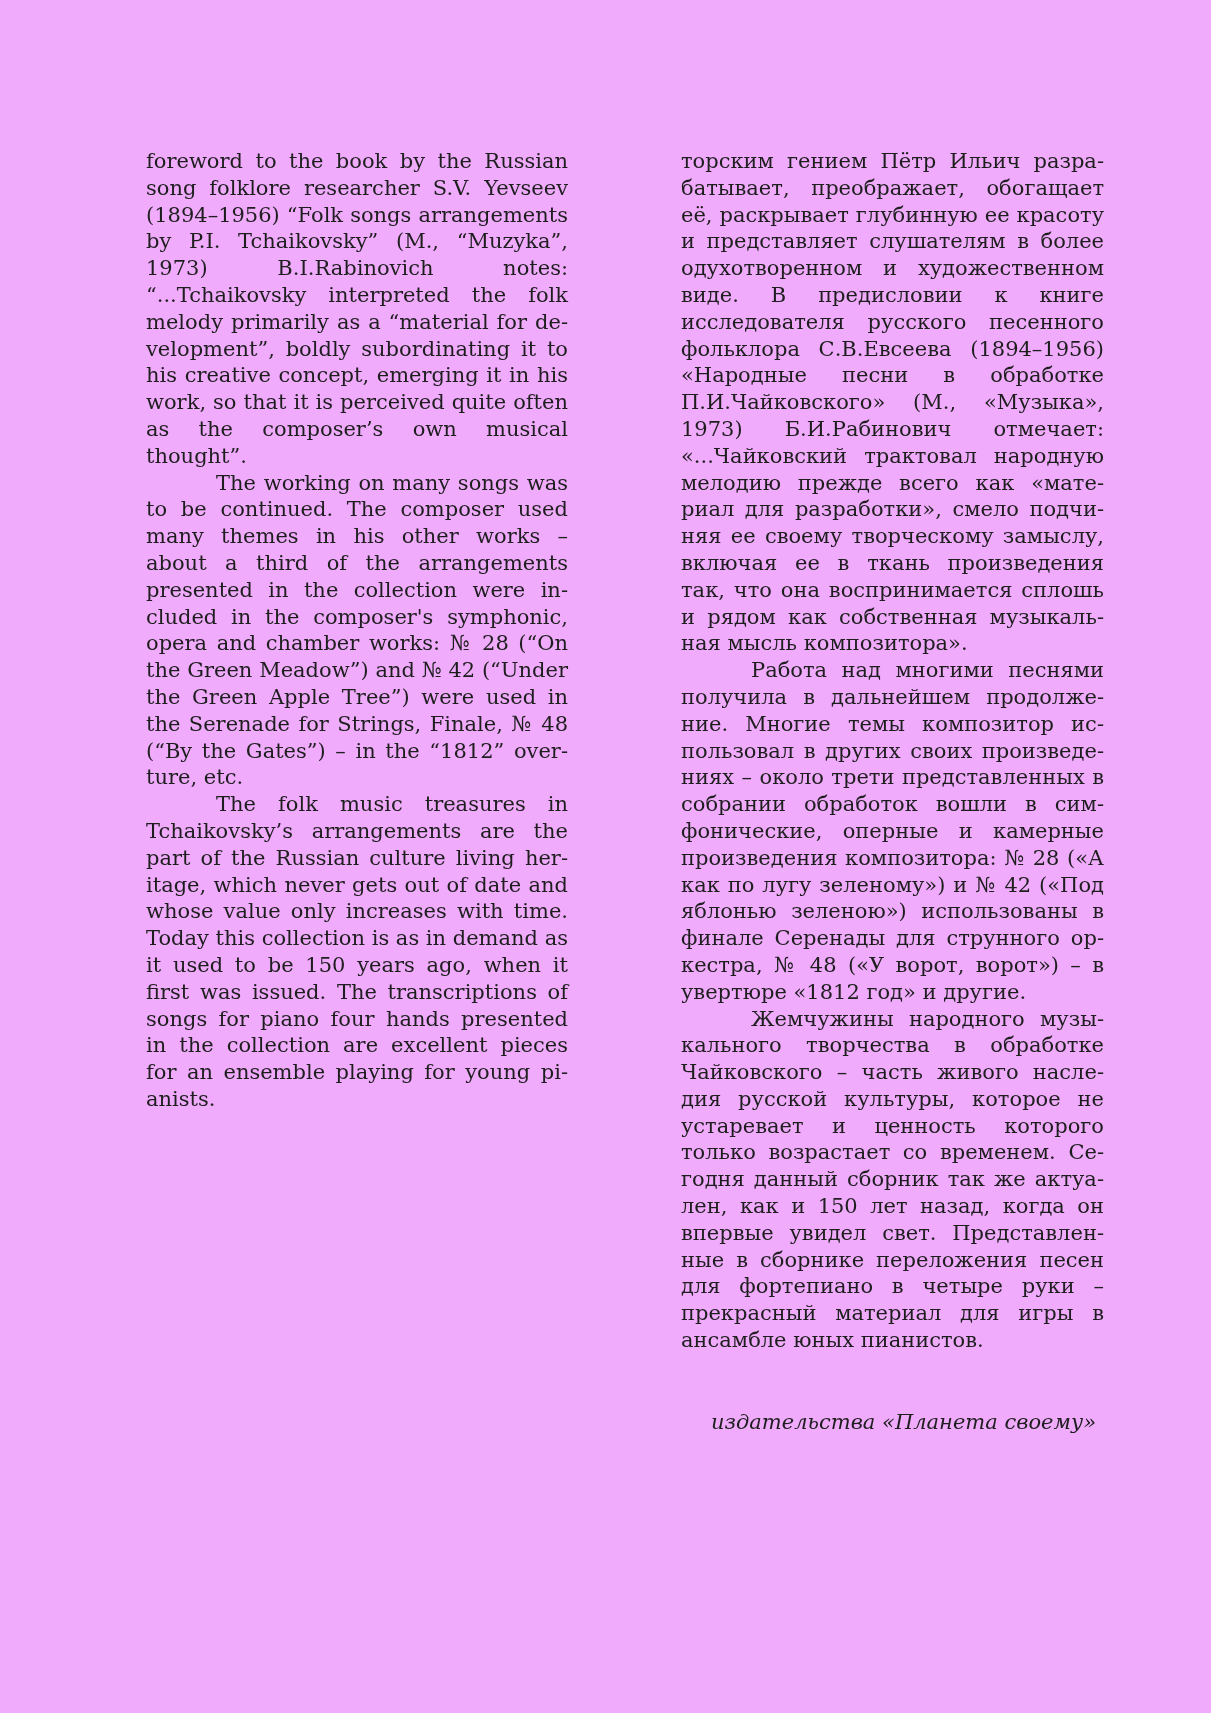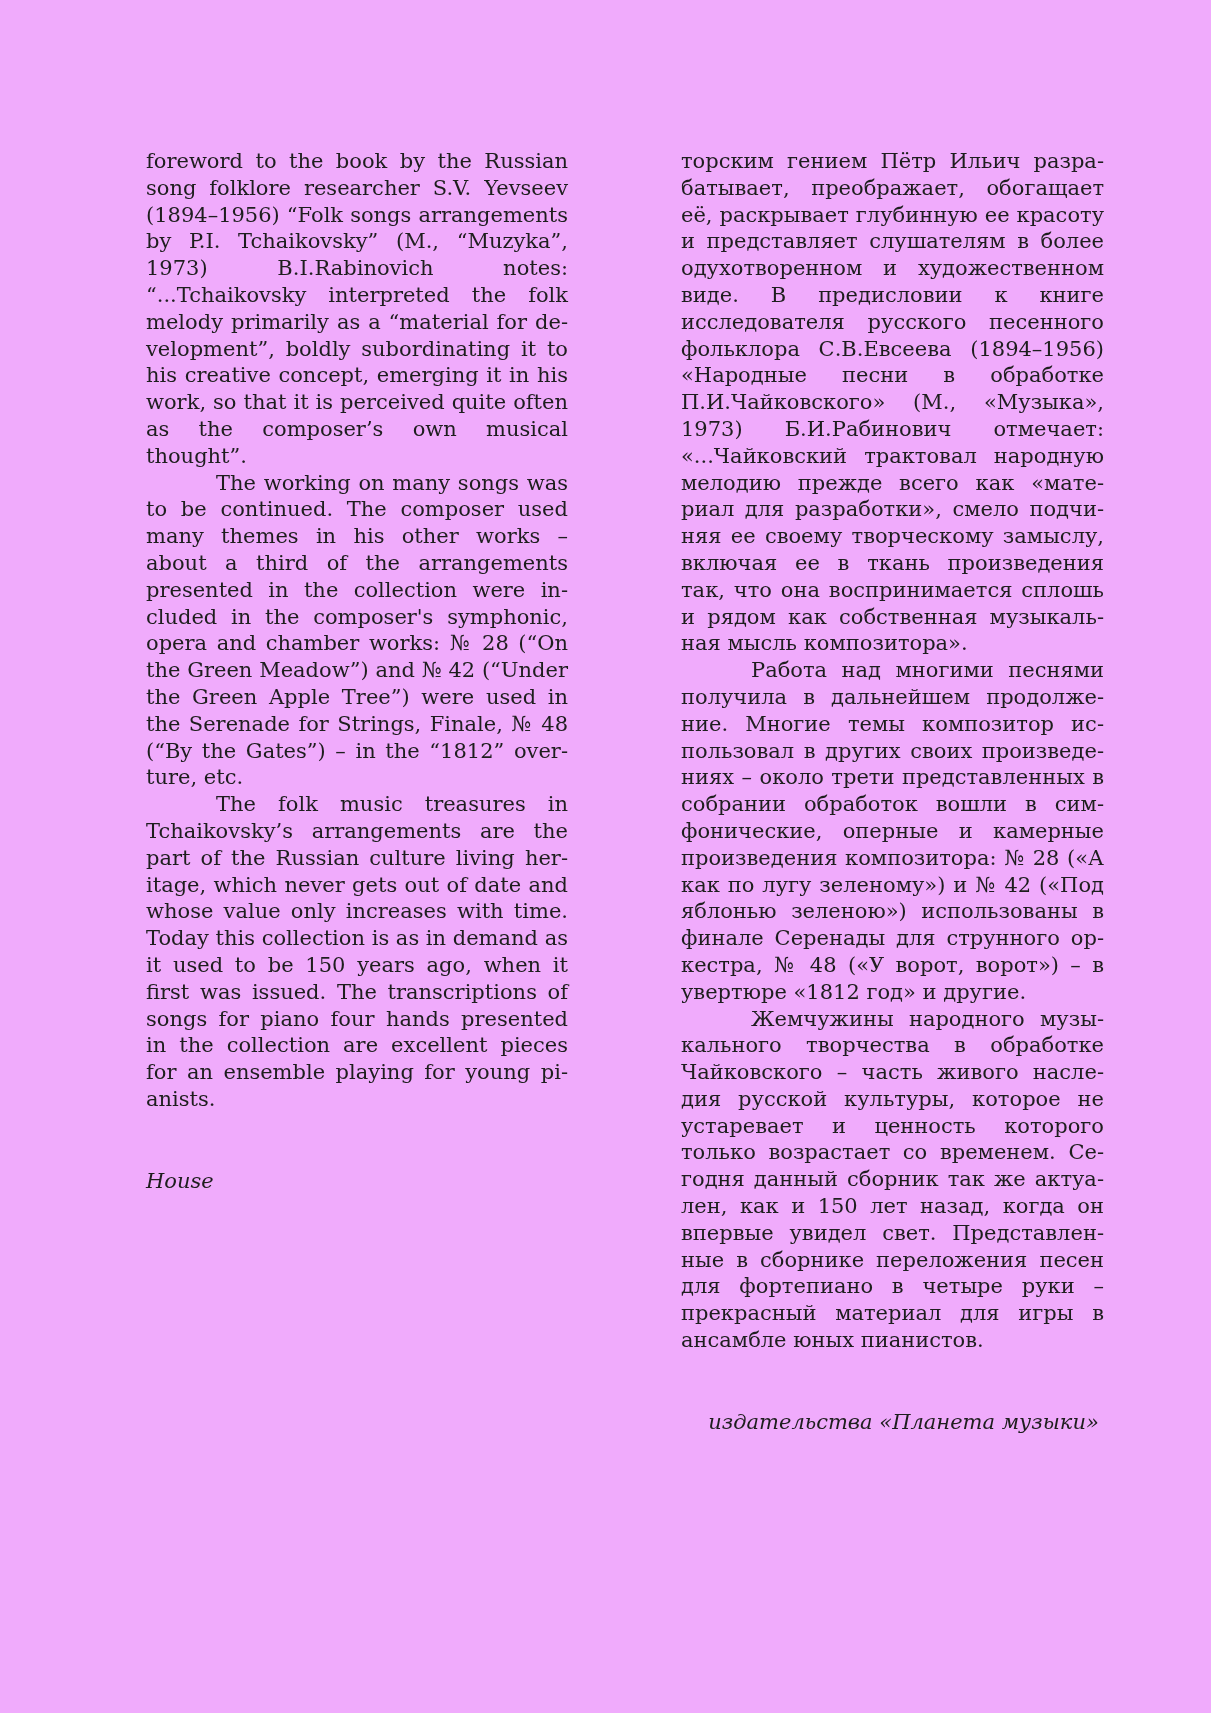--- a/index.html
+++ b/index.html
@@ -50,27 +50,26 @@
 <body>
 
 <div class="page">
 
   <div class="column left">
     <p>foreword to the book by the Russian song folklore researcher S.V. Yevseev (1894–1956) “Folk songs arrange­ments by P.I. Tchaikovsky” (M., “Muzyka”, 1973) B.I.Rabinovich notes: “...Tchaikovsky interpreted the folk melody primarily as a “material for de­velopment”, boldly subordinating it to his creative concept, emerging it in his work, so that it is perceived quite often as the composer’s own musical thought”.</p>
     <p class="indent">The working on many songs was to be continued. The composer used many themes in his other works – about a third of the arrangements presented in the collection were in­cluded in the composer's symphonic, opera and chamber works: № 28 (“On the Green Meadow”) and № 42 (“Under the Green Apple Tree”) were used in the Serenade for Strings, Finale, № 48 (“By the Gates”) – in the “1812” over­ture, etc.</p>
     <p class="indent">The folk music treasures in Tchaikovsky’s arrangements are the part of the Russian culture living her­itage, which never gets out of date and whose value only increases with time. Today this collection is as in demand as it used to be 150 years ago, when it first was issued. The transcriptions of songs for piano four hands presented in the collection are excellent pieces for an ensemble playing for young pi­anists.</p>
 
     <div class="signature">
-      <div class="sig-line">House</div>
     </div>
   </div>
 
   <div class="column right">
     <p>торским гением Пётр Ильич разра­батывает, преображает, обогащает её, раскрывает глубинную ее кра­соту и представляет слушателям в более одухотворенном и художе­ственном виде. В предисловии к книге исследователя русского песен­ного фольклора С.В.Евсеева (1894–1956) «Народные песни в обработке П.И.Чайковского» (М., «Музыка», 1973) Б.И.Рабинович отмечает: «...Чайковский трактовал народную мелодию прежде всего как «мате­риал для разработки», смело подчи­няя ее своему творческому замыслу, включая ее в ткань произведения так, что она воспринимается сплошь и рядом как собственная музыкаль­ная мысль композитора».</p>
     <p class="indent">Работа над многими песнями получила в дальнейшем продолже­ние. Многие темы композитор ис­пользовал в других своих произведе­ниях – около трети представленных в собрании обработок вошли в сим­фонические, оперные и камерные произведения композитора: № 28 («А как по лугу зеленому») и № 42 («Под яблонью зеленою») использованы в финале Серенады для струнного ор­кестра, № 48 («У ворот, ворот») – в увертюре «1812 год» и другие.</p>
     <p class="indent">Жемчужины народного музы­кального творчества в обработке Чайковского – часть живого насле­дия русской культуры, которое не устаревает и ценность которого только возрастает со временем. Се­годня данный сборник так же актуа­лен, как и 150 лет назад, когда он впервые увидел свет. Представлен­ные в сборнике переложения песен для фортепиано в четыре руки – прекрасный материал для игры в ансамбле юных пианистов.</p>
 
     <div class="signature centered">
-      <div class="sig-line">издательства «Планета музыки»</div>
+      <div class="sig-line">издательства «Планета своему»</div>
     </div>
   </div>
 
 </div>
 
 </body></html>

